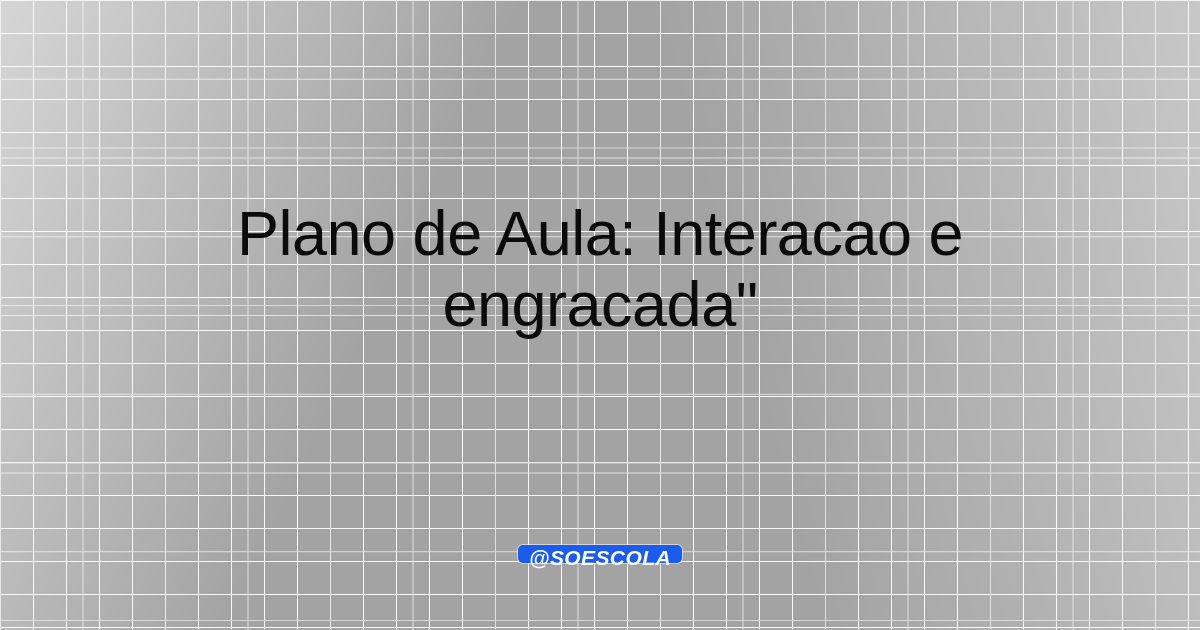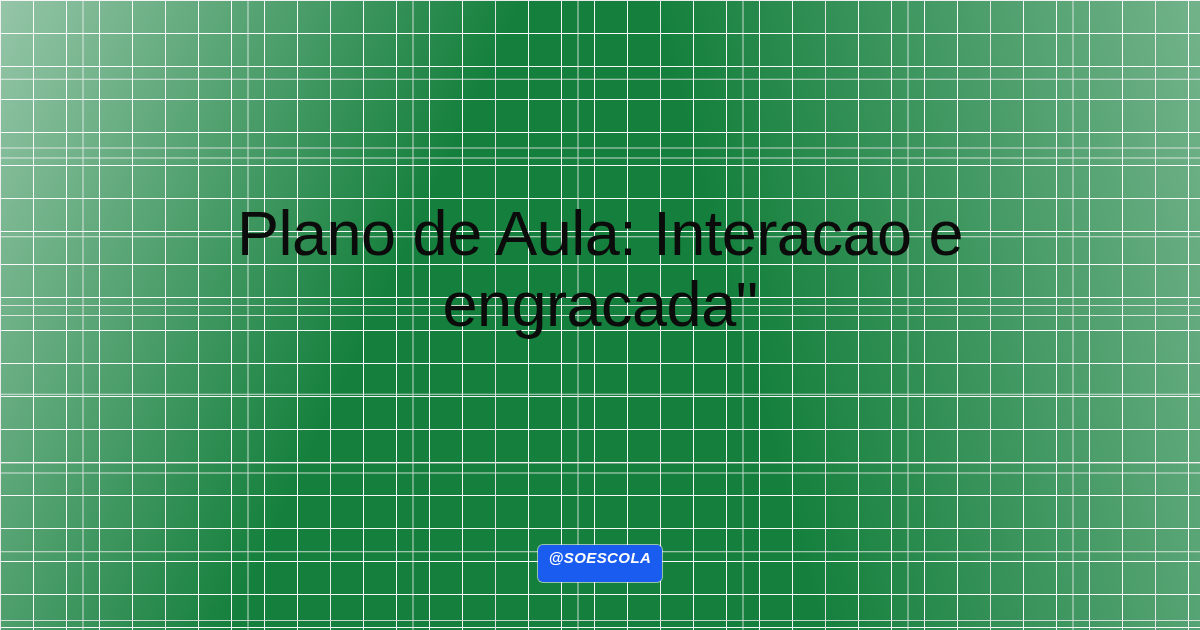--- a/index.html
+++ b/index.html
@@ -14,21 +14,21 @@
     overflow: hidden;
     font-family: "Liberation Sans", sans-serif;
     background: #efefef;
   }
 
   .card {
     position: relative;
     width: 1200px;
     height: 630px;
     box-sizing: border-box;
-    background-color: #15803d;
+    background-color: #a3a3a3;
     display: flex;
     flex-direction: column;
     align-items: center;
     justify-content: center;
     overflow: hidden;
   }
 
   
   .grid-layer {
     position: absolute;
@@ -99,26 +99,26 @@
     z-index: 3;
     display: flex;
     justify-content: center;
   }
 
   .badge {
     display: inline-block;
     background-color: #1a5cf0;
     color: #ffffff;
     font-family: "Liberation Sans Narrow", "Liberation Sans", sans-serif;
-    font-size: 15px;
+    font-size: 21px;
     font-weight: 700;
     font-style: italic;
     letter-spacing: 0.4px;
     line-height: 26px;
-    height: 37px;
+    height: 18px;
     padding: 0 11px;
     border-radius: 5px;
     white-space: nowrap;
     box-shadow: 0 0 0 1px rgba(255,255,255,0.55);
   }
 </style>
 </head>
 <body>
 
 <div class="card">

